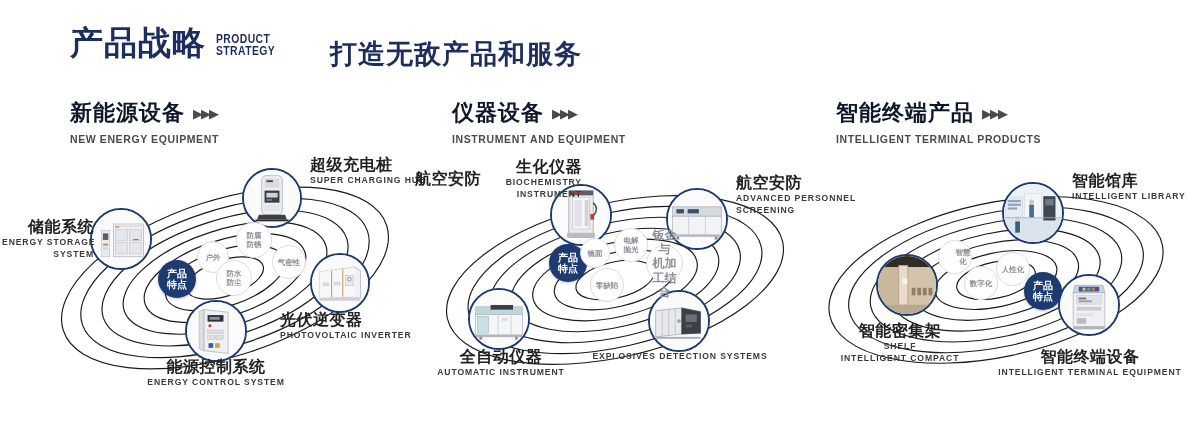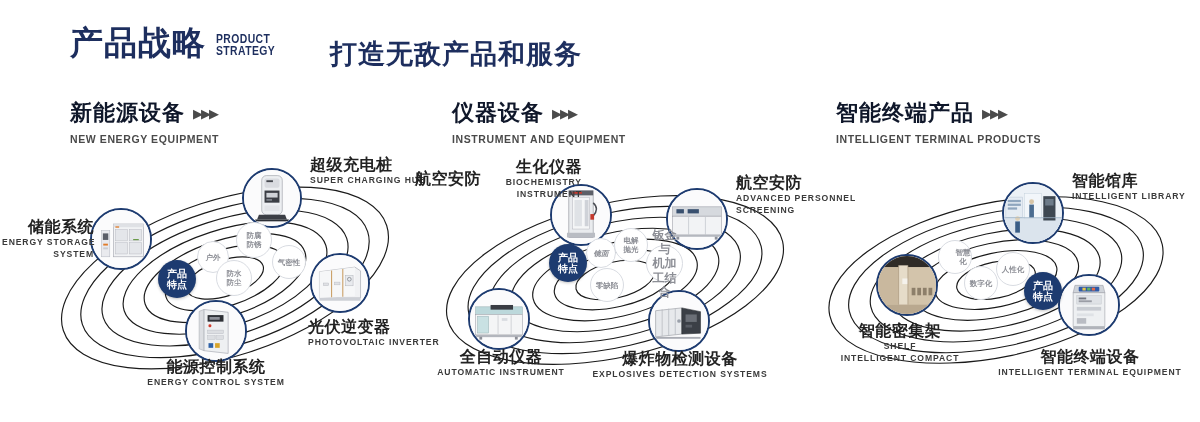--- a/index.html
+++ b/index.html
@@ -182,21 +182,21 @@
         <path d="M8 18 L46 13 L46 44 L8 46 Z" fill="#f6f7f8"></path>
         <line x1="21" y1="16.5" x2="21" y2="45.3" stroke="#c79a5e" stroke-width="1.1"></line>
         <line x1="33" y1="15" x2="33" y2="44.6" stroke="#c79a5e" stroke-width="1.1"></line>
         <rect x="12" y="30" width="6" height="3" fill="#dfe1e5" stroke="#b0b3ba" stroke-width=".4"></rect>
         <rect x="24" y="29" width="6" height="3" fill="#dfe1e5" stroke="#b0b3ba" stroke-width=".4"></rect>
         <rect x="36" y="22" width="8" height="11" fill="#e8eaee" stroke="#adb0b7" stroke-width=".5"></rect>
         <circle cx="40" cy="26" r="2" fill="none" stroke="#6f737b" stroke-width=".7"></circle>
         <rect x="8" y="46" width="44" height="3" fill="#cdd0d6"></rect>
       </svg>
     </div>
-    <div class="nlabel right" style="left:240px;top:168px;margin-left:28px;">
+    <div class="nlabel right" style="left:240px;top:161px;">
       <div class="cn">光伏逆变器</div>
       <div class="en">PHOTOVOLTAIC INVERTER</div>
     </div>
 
     <div class="node" style="left:145px;top:150px;width:62px;height:62px;">
       <svg class="art" viewBox="0 0 62 62">
         <rect x="0" y="0" width="62" height="62" fill="#fbfbfc"></rect>
         <path d="M18 8 L44 11 L44 55 L18 52 Z" fill="#eef0f2" stroke="#a5a8b0" stroke-width=".7"></path>
         <path d="M18 8 L18 52 L13 50 L13 10 Z" fill="#dcdee2" stroke="#a5a8b0" stroke-width=".6"></path>
         <rect x="22" y="14" width="17" height="7" fill="#2d3036"></rect>
@@ -318,29 +318,28 @@
         <line x1="20" y1="17.8" x2="20" y2="46.4" stroke="#b5b8bf" stroke-width=".8"></line>
         <line x1="27" y1="17.4" x2="27" y2="45.8" stroke="#b5b8bf" stroke-width=".8"></line>
         <path d="M34 17 L54 21 L54 44 L34 45 Z" fill="#3b3f46" stroke="#2a2d33" stroke-width=".6"></path>
         <rect x="38" y="24" width="12" height="8" fill="#6b6f77"></rect>
         <rect x="38" y="35" width="7" height="3" fill="#585c64"></rect>
         <circle cx="31" cy="31" r="2" fill="#9aa0aa"></circle>
         <rect x="6" y="48" width="48" height="2" fill="#a9acb3"></rect>
       </svg>
     </div>
     <div class="nlabel ctr" style="left:158px;top:200px;width:204px;">
-      <div class="cn">爆炸物检测设备</div>
       <div class="en">EXPLOSIVES DETECTION SYSTEMS</div>
     </div>
 
     <div class="feat core" style="left:129px;top:94px;width:38px;height:38px;flex-direction:column;">
       <span>产品</span>
       <span>特点</span>
     </div>
-    <div class="feat" style="left:166px;top:88px;width:30px;height:30px;font-style:italic;">
+    <div class="feat" style="left:160px;top:88px;width:30px;height:30px;">
       <span>镜面</span>
     </div>
     <div class="feat" style="left:194px;top:78px;width:34px;height:34px;flex-direction:column;">
       <span>电解</span>
       <span>抛光</span>
     </div>
     <div class="feat small" style="left:226px;top:95px;width:37px;height:37px;flex-direction:column;">
       <span>钣金与</span>
       <span>机加工结合</span>
     </div>

